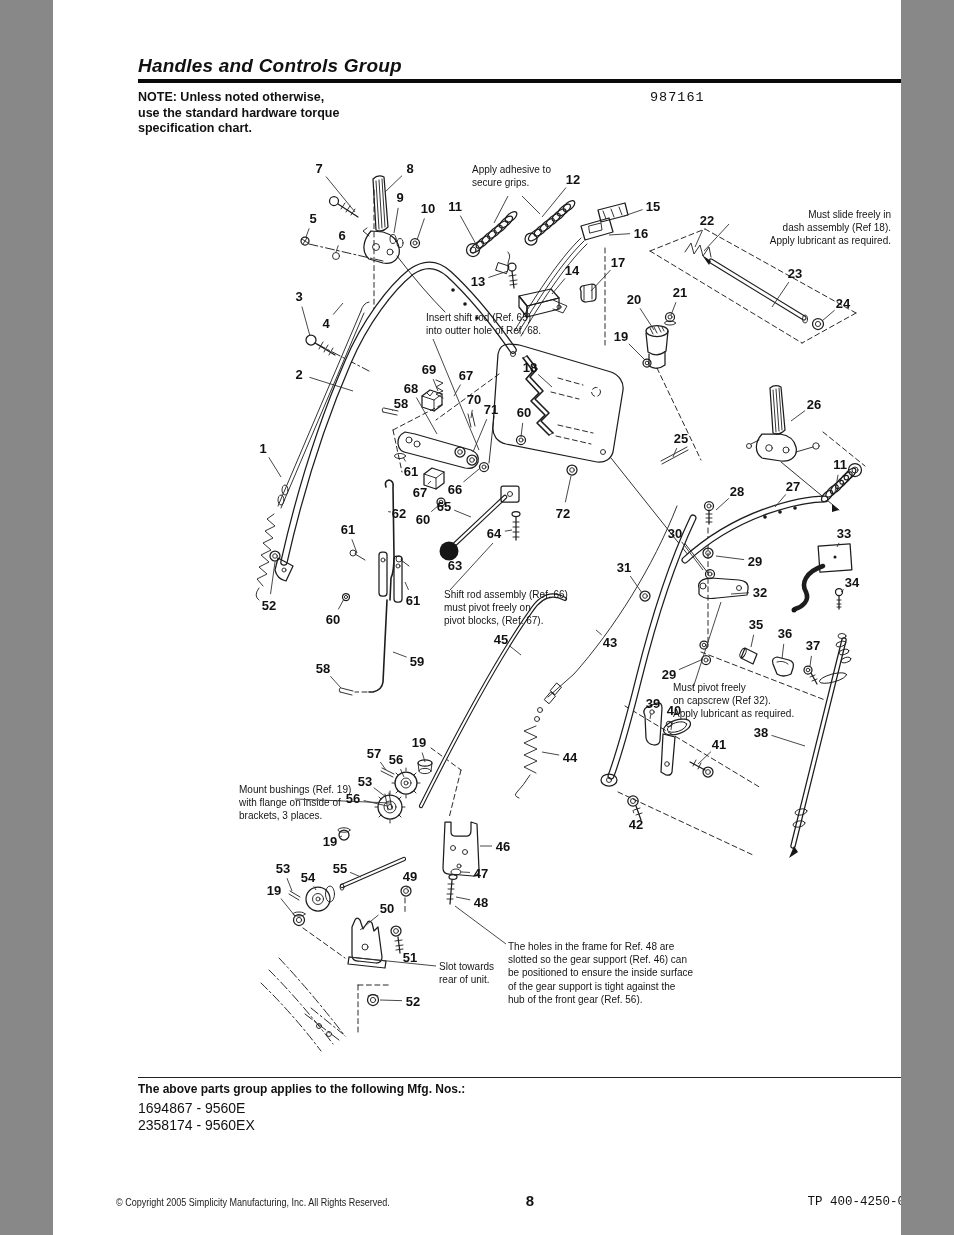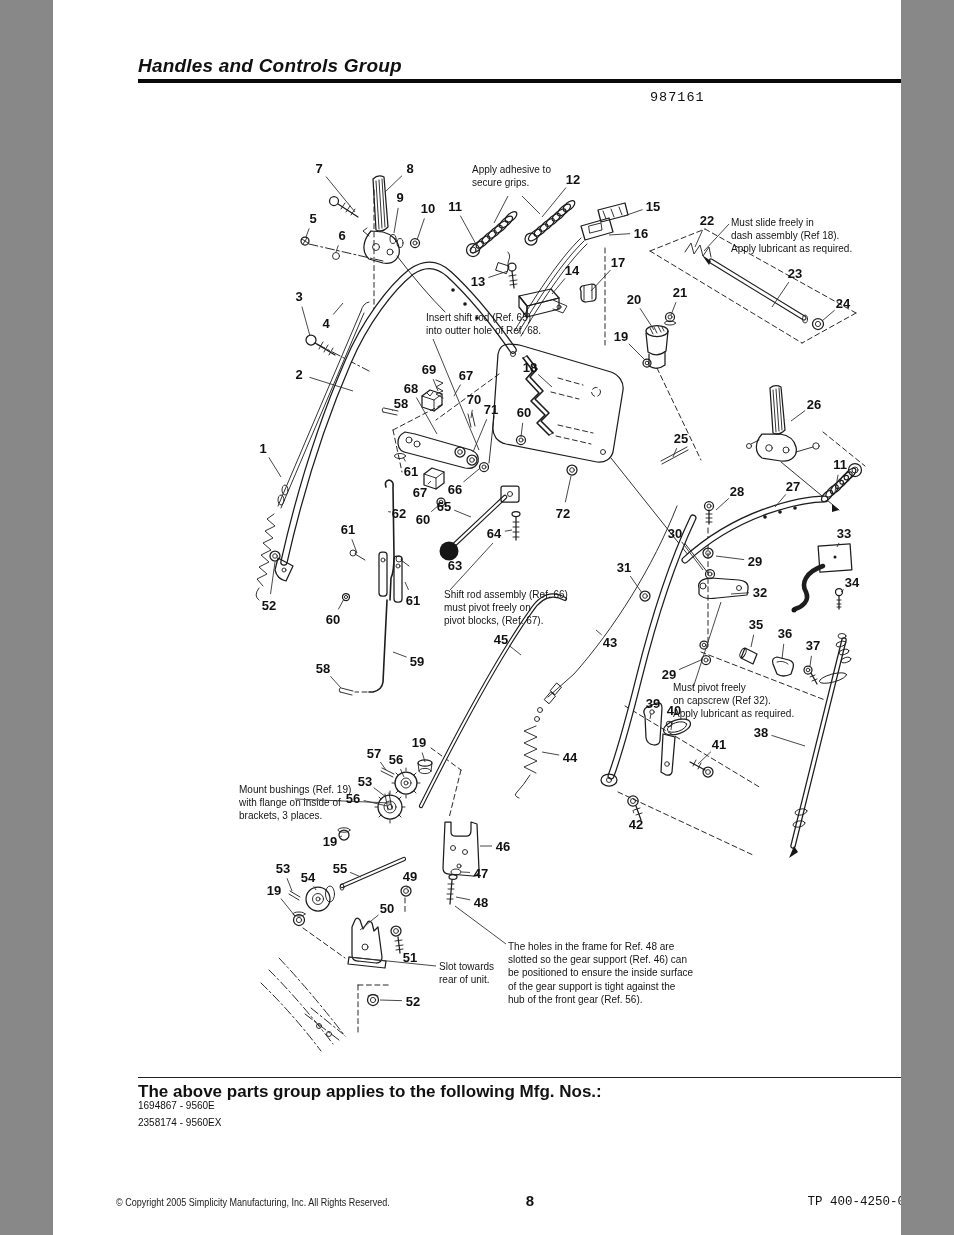--- a/index.html
+++ b/index.html
@@ -8,22 +8,22 @@
   .abs{position:absolute;}
   .title{left:85px;top:55px;font-size:19px;font-weight:bold;font-style:italic;letter-spacing:.2px;}
   .title-rule{left:85px;top:79px;width:812px;height:4px;background:#0a0a0a;}
   .note{left:85px;top:90px;font-size:12.5px;font-weight:bold;line-height:15.5px;white-space:pre-line;}
   .partnum{left:597px;top:90px;width:300px;text-align:left;font-family:"Liberation Mono","DejaVu Sans Mono",monospace;
            font-size:13.5px;letter-spacing:1px;}
   .diagram{left:0;top:0;width:954px;height:1235px;pointer-events:none;}
   .diagram svg{position:absolute;left:0;top:0;}
   .ann{position:absolute;font-size:10px;line-height:13.2px;white-space:pre-line;color:#151515;}
   .applies-rule{left:85px;top:1077px;width:812px;height:1.4px;background:#222;}
-  .applies-head{left:85px;top:1083px;font-size:17px;font-weight:bold;}
-  .model{left:85px;font-size:10px;}
+  .applies-head{left:85px;top:1083px;font-size:12px;font-weight:bold;}
+  .model{left:85px;font-size:14px;}
   .foot-copy{left:63px;top:1196px;font-size:11px;transform:scaleX(.82);transform-origin:left center;color:#222;}
   .foot-page{left:0;top:1192px;width:954px;text-align:center;font-size:15px;font-weight:bold;}
   .foot-doc{left:597px;top:1195px;width:300px;text-align:right;
             font-family:"Liberation Mono","DejaVu Sans Mono",monospace;font-size:12.5px;}
   
   .ol{fill:none;stroke:#1d1d1d;stroke-width:1.25;stroke-linecap:round;stroke-linejoin:round;}
   .thin{stroke-width:.9;}
   .thk{stroke-width:1.6;}
   .dash{stroke-dasharray:5 3.4;stroke-width:.95;}
   .ddot{stroke-dasharray:9 3 2 3;stroke-width:.95;}
@@ -31,20 +31,23 @@
   .tubeb{fill:none;stroke:#1d1d1d;stroke-linecap:round;}
   .tubew{fill:none;stroke:#fff;stroke-linecap:round;}
 </style>
 </head>
 <body>
 
 <div class="page">
 
   <div class="abs title">Handles and Controls Group</div>
   <div class="abs title-rule"></div>
+  <div class="abs note">NOTE: Unless noted otherwise,
+use the standard hardware torque
+specification chart.</div>
   <div class="abs partnum">987161</div>
 
   <div class="abs diagram">
     <svg width="954" height="1235" viewBox="0 0 954 1235">
 
       <g class="ol dash">
         <path d="M321,190 L321,316"></path>
         <path d="M552,248 L552,345"></path>
         <path d="M597,251 L652,229"></path>
           <path d="M652,229 L803,313"></path>
@@ -729,21 +732,21 @@
           <text x="334" y="912.5" text-anchor="middle" style="font:bold 13px &quot;Liberation Sans&quot;,sans-serif;fill:#111;">50</text>
           <text x="357" y="961.5" text-anchor="middle" style="font:bold 13px &quot;Liberation Sans&quot;,sans-serif;fill:#111;">51</text>
           <text x="428" y="877.5" text-anchor="middle" style="font:bold 13px &quot;Liberation Sans&quot;,sans-serif;fill:#111;">47</text>
           <text x="428" y="906.5" text-anchor="middle" style="font:bold 13px &quot;Liberation Sans&quot;,sans-serif;fill:#111;">48</text>
           <text x="360" y="1005.5" text-anchor="middle" style="font:bold 13px &quot;Liberation Sans&quot;,sans-serif;fill:#111;">52</text>
         </g>
     </svg>
     <div id="ann-layer">
         <div class="ann" style="left: 419px; top: 163px; width: 110px;">Apply adhesive to
 secure grips.</div>
-        <div class="ann" style="left: 678px; top: 216px; width: 160px;">Must slide freely in
+        <div class="ann" style="left: 678px; top: 208px; width: 160px; text-align: right;">Must slide freely in
 dash assembly (Ref 18).
 Apply lubricant as required.</div>
         <div class="ann" style="left: 373px; top: 311px; width: 150px;">Insert shift rod (Ref. 65)
 into outter hole of Ref. 68.</div>
         <div class="ann" style="left: 391px; top: 588px; width: 160px;">Shift rod assembly (Ref. 66)
 must pivot freely on
 pivot blocks, (Ref. 67).</div>
         <div class="ann" style="left: 620px; top: 681px; width: 165px;">Must pivot freely
 on capscrew (Ref 32).
 Apply lubricant as required.</div>

